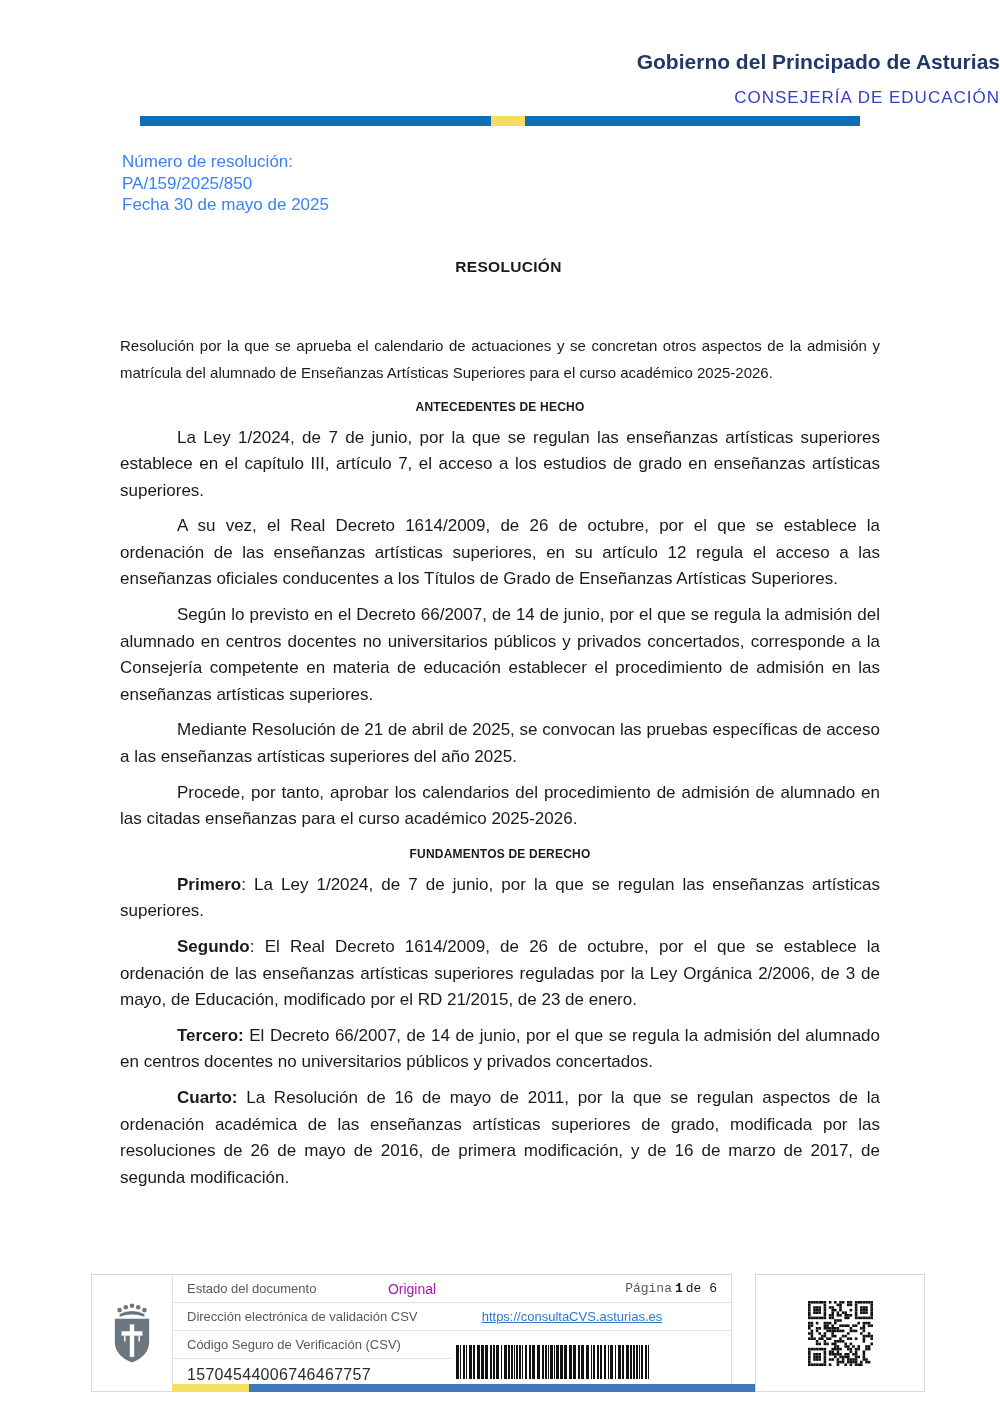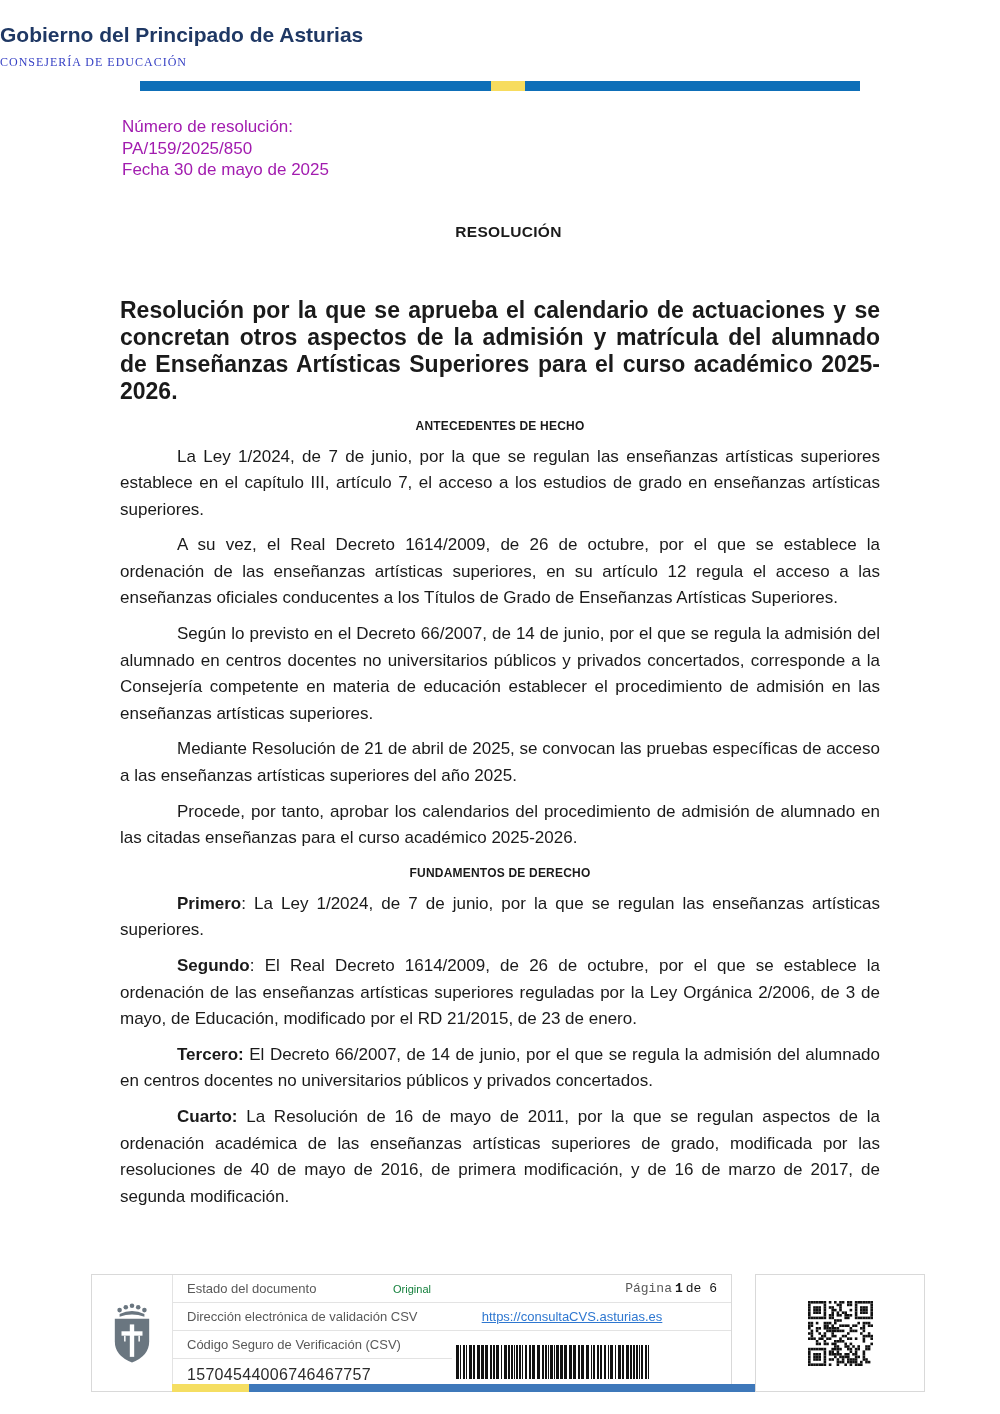--- a/index.html
+++ b/index.html
@@ -21,37 +21,37 @@
   .page{
     position:relative;
     width:1000px;height:1414px;
     margin:0 auto;
     background:#fff;
     font-family:"Liberation Sans","DejaVu Sans",sans-serif;
     color:var(--ink);
     overflow:hidden;
   }
   
-  .gov-header{text-align:left;padding-top:23px;}
+  .gov-header{text-align:right;padding-top:50px;}
   .gov-title{font-size:21px;font-weight:bold;color:var(--brand-navy);line-height:24px;}
-  .gov-dept{font-size:12px;color:var(--brand-blue);letter-spacing:1px;line-height:15px;margin-top:8px;font-family:Liberation Serif, serif;}
+  .gov-dept{font-size:17px;color:var(--brand-blue);letter-spacing:1px;line-height:15px;margin-top:16px;}
   .header-bar{
     width:720px;height:10px;margin:11px auto 0;
     background:linear-gradient(90deg,
       var(--bar-blue) 0 48.8%,
       var(--bar-yellow) 48.8% 53.5%,
       var(--bar-blue) 53.5% 100%);
   }
   
-  .meta{margin:25px 120px 0 122px;font-size:17px;line-height:21.5px;color:#a21caf;}
+  .meta{margin:25px 120px 0 122px;font-size:17px;line-height:21.5px;color:#3b82f6;}
   
   .res-title{text-align:center;font-size:15.5px;font-weight:bold;margin-top:42px;line-height:18px;letter-spacing:.3px;padding-left:17px;}
   .subject{
     margin:56px 120px 0;
-    font-size:23px;font-weight:bold;line-height:27px;
+    font-size:15px;font-weight:normal;line-height:27px;
     text-align:justify;text-justify:inter-word;
   }
   .section-heading{text-align:center;font-size:12px;font-weight:bold;margin-top:13px;line-height:17px;letter-spacing:.2px;}
   .paras{margin:3px 120px 0;}
   .para{
     margin-top:9px;
     text-indent:57px;
     font-size:17px;line-height:26.6px;
     text-align:justify;text-justify:inter-word;
   }
@@ -59,21 +59,21 @@
   
   .footer{position:absolute;left:0;top:1274px;width:1000px;height:150px;font-size:13px;}
   .fbox{position:absolute;top:0;background:#fff;border:1px solid var(--border-gray);}
   .fbox.main{left:91px;width:641px;height:118px;display:flex;}
   .logo-cell{width:80px;display:flex;align-items:center;justify-content:center;flex:0 0 80px;}
   .frows{flex:1;border-left:1px solid var(--divider-gray);display:flex;flex-direction:column;position:relative;}
   .frow{display:flex;align-items:center;padding:0 14px;}
   .r1{height:28px;border-bottom:1px solid var(--divider-gray);position:relative;}
   .r2{height:28px;border-bottom:1px solid var(--divider-gray);}
   .flabel{color:var(--label-gray);flex:0 0 240px;white-space:nowrap;}
-  .fvalue{position:absolute;left:0;right:80px;text-align:center;font-size:11px;color:#15803d;}
+  .fvalue{position:absolute;left:0;right:80px;text-align:center;font-size:14px;color:#a21caf;}
   .fpage{margin-left:auto;color:var(--label-gray);white-space:nowrap;font-family:Liberation Mono, monospace;}
   .fpage b{color:#151515;margin:0 3px;}
   .fpage .fdark{color:#151515;}
   .flink{flex:1;text-align:center;color:var(--link-blue);text-decoration:underline;white-space:nowrap;}
   .frow-bottom{flex:1;display:flex;}
   .fb-left{width:279px;display:flex;flex-direction:column;}
   .r3{height:28px;border-bottom:1px solid var(--divider-gray);}
   .r4{flex:1;align-items:center;}
   .fcsv{font-size:16px;color:#2b2b2b;letter-spacing:.3px;white-space:nowrap;}
   .fb-right{flex:1;display:flex;align-items:flex-end;justify-content:flex-start;padding:0 0 12px 4px;}
@@ -123,21 +123,21 @@
 
     <h2 class="section-heading">FUNDAMENTOS DE DERECHO</h2>
     <div class="paras">
 
         <p class="para"><b>Primero</b><span>: La Ley 1/2024, de 7 de junio, por la que se regulan las enseñanzas artísticas superiores.</span></p>
 
         <p class="para"><b>Segundo</b><span>: El Real Decreto 1614/2009, de 26 de octubre, por el que se establece la ordenación de las enseñanzas artísticas superiores reguladas por la Ley Orgánica 2/2006, de 3 de mayo, de Educación, modificado por el RD 21/2015, de 23 de enero.</span></p>
 
         <p class="para"><b>Tercero:</b><span> El Decreto 66/2007, de 14 de junio, por el que se regula la admisión del alumnado en centros docentes no universitarios públicos y privados concertados.</span></p>
 
-        <p class="para"><b>Cuarto:</b><span> La Resolución de 16 de mayo de 2011, por la que se regulan aspectos de la ordenación académica de las enseñanzas artísticas superiores de grado, modificada por las resoluciones de 40 de mayo de 2016, de primera modificación, y de 16 de marzo de 2017, de segunda modificación.</span></p>
+        <p class="para"><b>Cuarto:</b><span> La Resolución de 16 de mayo de 2011, por la que se regulan aspectos de la ordenación académica de las enseñanzas artísticas superiores de grado, modificada por las resoluciones de 26 de mayo de 2016, de primera modificación, y de 16 de marzo de 2017, de segunda modificación.</span></p>
       </div>
   </main>
 
   <footer class="footer">
     <div class="fbox main">
       <div class="logo-cell">
         <svg width="42" height="64" viewBox="0 0 44 66" aria-hidden="true">
           <g fill="var(--shield-gray)">
             <circle cx="9" cy="9" r="2.4"></circle>
             <circle cx="15.5" cy="6" r="2.4"></circle>

